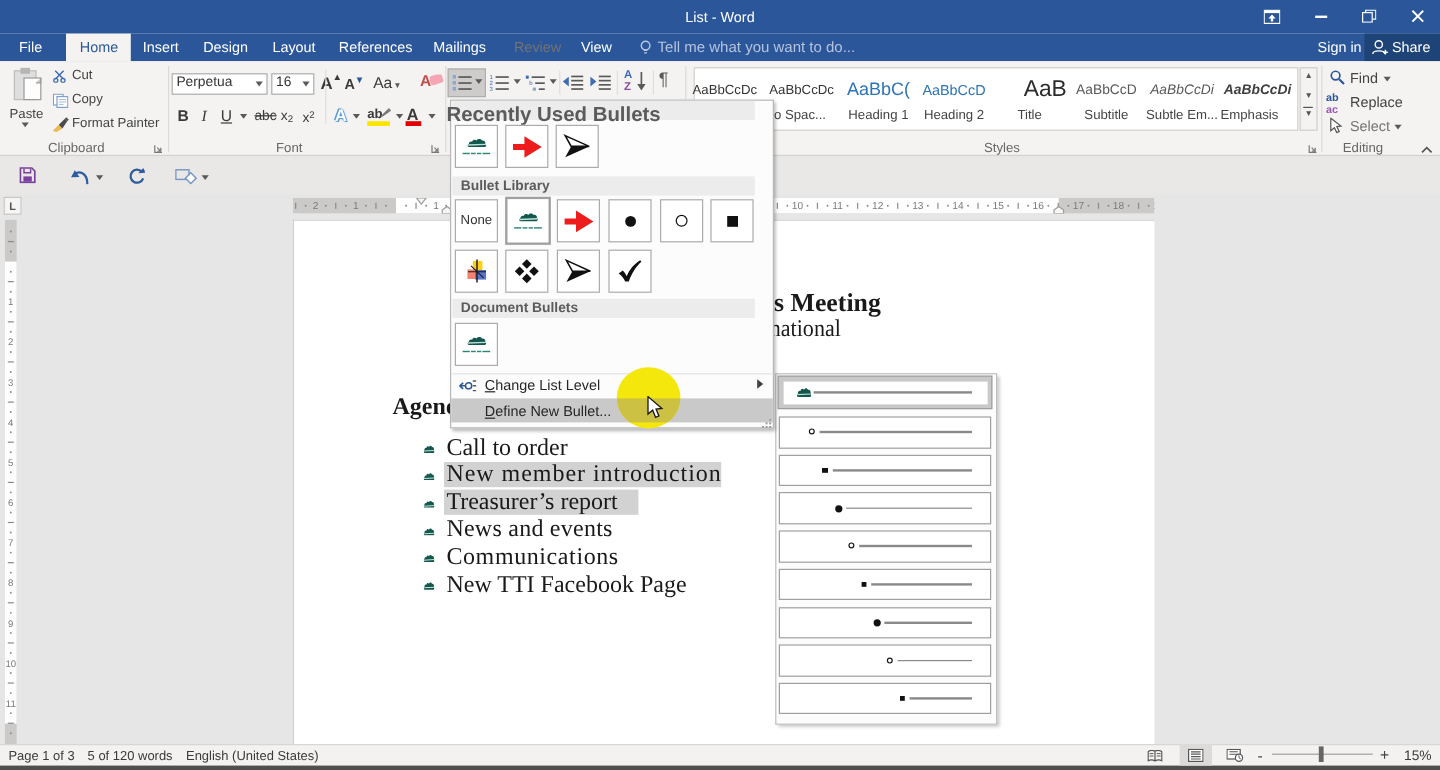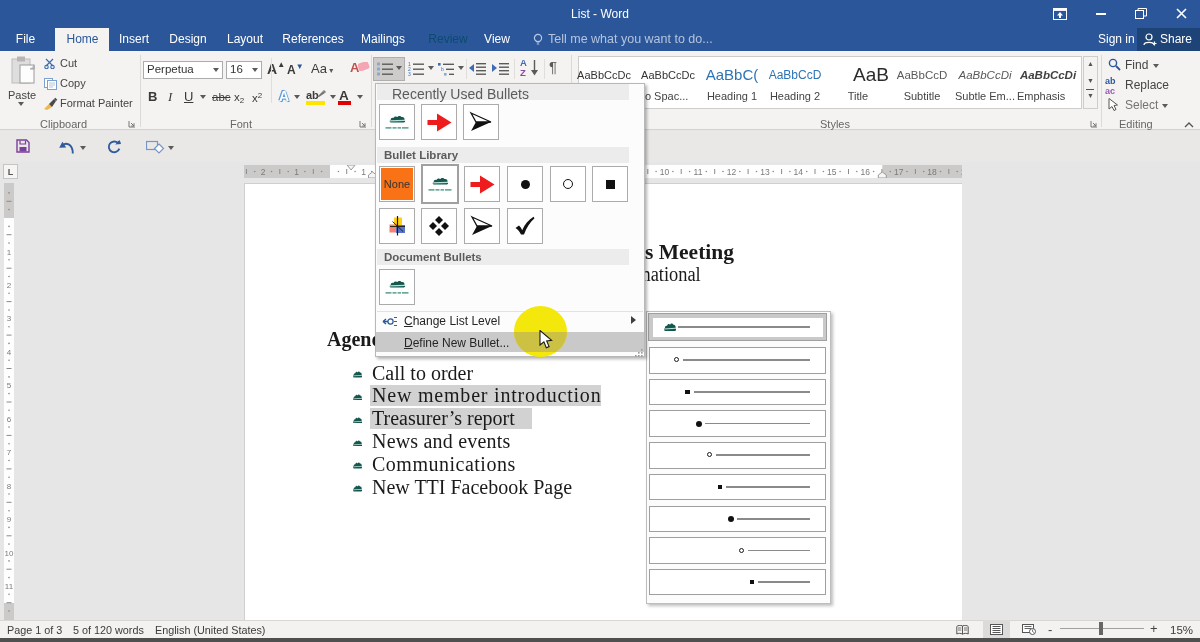--- a/index.html
+++ b/index.html
@@ -26,21 +26,21 @@
 
 <div class="abs" style="left:0;top:28px;width:1200px;height:23px;background:#2b579a"></div>
 <div class="abs" style="left:55px;top:28px;width:54px;height:23px;background:#f4f3f2"></div>
 <div class="abs" style="left:-19.5px;top:32px;width:90px;text-align:center;font-size:12px;color:#fff">File</div>
 <div class="abs" style="left:37.5px;top:32px;width:90px;text-align:center;font-size:12px;color:#2b579a">Home</div>
 <div class="abs" style="left:89px;top:32px;width:90px;text-align:center;font-size:12px;color:#fff">Insert</div>
 <div class="abs" style="left:143px;top:32px;width:90px;text-align:center;font-size:12px;color:#fff">Design</div>
 <div class="abs" style="left:200px;top:32px;width:90px;text-align:center;font-size:12px;color:#fff">Layout</div>
 <div class="abs" style="left:268px;top:32px;width:90px;text-align:center;font-size:12px;color:#fff">References</div>
 <div class="abs" style="left:338px;top:32px;width:90px;text-align:center;font-size:12px;color:#fff">Mailings</div>
-<div class="abs" style="left:399px;top:32px;width:98px;text-align:center;font-size:12px;color:#0c4a6e">Review</div>
+<div class="abs" style="left:399px;top:32px;width:98px;text-align:center;font-size:12px;color:#737373">Review</div>
 <div class="abs" style="left:452px;top:32px;width:90px;text-align:center;font-size:12px;color:#fff">View</div>
 <svg class="abs" style="left:533px;top:33px" width="10" height="14" viewBox="0 0 10 14">
     <circle cx="5" cy="5" r="3.6" fill="none" stroke="#b9c8e2" stroke-width="1.2"></circle>
     <path d="M3.5 9 L6.5 9 M3.8 11 L6.2 11" stroke="#b9c8e2" stroke-width="1.1"></path>
   </svg>
 <div class="abs" style="left:548px;top:32px;font-size:12.5px;color:#b4c3dd">Tell me what you want to do...</div>
 <div class="abs" style="left:1098px;top:32px;font-size:12px;color:#fff">Sign in</div>
 <div class="abs" style="left:1137px;top:28px;width:63px;height:23px;background:#1e4377"></div>
 <svg class="abs" style="left:1142px;top:32px" width="15" height="15" viewBox="0 0 15 15">
     <circle cx="7" cy="5" r="3" fill="none" stroke="#fff" stroke-width="1.2"></circle>
@@ -508,21 +508,21 @@
 <div class="abs" style="left:728.3px;top:515.8px;width:6px;height:6px;background:#111;border-radius:50%"></div>
 <div class="abs" style="left:737.3px;top:517.8px;width:72.7px;height:1.8px;background:#8a8a8a"></div>
 <div class="abs" style="left:649px;top:537.2px;width:177px;height:26.6px;background:#fff;border:1px solid #9f9f9f"></div>
 <div class="abs" style="left:739.1px;top:547.5px;width:5px;height:5px;border:1.2px solid #1a1a1a;border-radius:50%"></div>
 <div class="abs" style="left:748.1px;top:549.5px;width:61.9px;height:1.8px;background:#8a8a8a"></div>
 <div class="abs" style="left:649px;top:568.9px;width:177px;height:26.6px;background:#fff;border:1px solid #9f9f9f"></div>
 <div class="abs" style="left:749.9px;top:579.7px;width:4.5px;height:4.5px;background:#111"></div>
 <div class="abs" style="left:758.4px;top:581.2px;width:51.6px;height:1.8px;background:#8a8a8a"></div>
 <div class="abs" style="left:375px;top:82.5px;width:270px;height:274px;background:#fcfcfc;border:1px solid #b8b8b8;box-shadow:2px 2px 3px rgba(0,0,0,0.3)"></div>
 <div class="abs" style="left:377px;top:84px;width:252px;height:16px;background:#ececec"></div>
-<div class="abs" style="left:392px;top:86px;font-size:14px;font-weight:normal;color:#5b5b5b">Recently Used Bullets</div>
+<div class="abs" style="left:372px;top:86px;font-size:17px;font-weight:bold;color:#5b5b5b">Recently Used Bullets</div>
 <div class="abs" style="left:377px;top:147px;width:252px;height:16px;background:#ececec"></div>
 <div class="abs" style="left:384px;top:149px;font-size:11.5px;font-weight:bold;color:#5b5b5b">Bullet Library</div>
 <div class="abs" style="left:377px;top:249px;width:252px;height:16px;background:#ececec"></div>
 <div class="abs" style="left:384px;top:251px;font-size:11.5px;font-weight:bold;color:#5b5b5b">Document Bullets</div>
 <div class="abs" style="left:379px;top:104px;width:36px;height:36px;border:1px solid #ababab; background:#fff;"></div>
 <div class="abs" style="left:381px;top:106px;width:32px;height:32px;display:flex;align-items:center;justify-content:center;background:#fff">
     <svg width="26" height="24" viewBox="0 0 26 24" style="display:block">
 <defs>
         <clipPath id="cl9">
           <path d="M5.4 22.8 C2.8 22.4 2.6 18.8 5.4 17.8 C5 14.8 8.4 12.8 11 14 C11.8 10.6 16.4 9.8 18.6 12.2 C20 9.2 25.4 9 27.2 12.2 C31 11.4 33.8 14.4 32.8 17.4 C35.2 18.6 34.6 22.2 32 22.8 Z"></path>
@@ -545,21 +545,21 @@
     </svg>
   </div>
 <div class="abs" style="left:463px;top:104px;width:36px;height:36px;border:1px solid #ababab; background:#fff;"></div>
 <div class="abs" style="left:465px;top:106px;width:32px;height:32px;display:flex;align-items:center;justify-content:center;background:#fff">
     <svg width="24" height="22" viewBox="0 0 24 22">
       <path d="M2 2 L22 11 L7 11 Z" fill="#fff" stroke="#111" stroke-width="1.3"></path>
       <path d="M2 20 L22 11 L7 11 Z" fill="#111"></path>
     </svg>
   </div>
 <div class="abs" style="left:379px;top:166px;width:36px;height:36px;border:1px solid #ababab; background:#fff;"></div>
-<div class="abs" style="left:381px;top:168px;width:32px;height:32px;display:flex;align-items:center;justify-content:center;background:#f97316">
+<div class="abs" style="left:381px;top:168px;width:32px;height:32px;display:flex;align-items:center;justify-content:center;background:#ffffff">
     <span style="font-size:11px;color:#333">None</span>
   </div>
 <div class="abs" style="left:421px;top:164px;width:38px;height:40px;border:2px solid #a0a0a0; background:#d8d8d8;"></div>
 <div class="abs" style="left:423px;top:166px;width:34px;height:36px;display:flex;align-items:center;justify-content:center;background:#fff">
     <svg width="26" height="24" viewBox="0 0 26 24" style="display:block">
 <defs>
         <clipPath id="cl9">
           <path d="M5.4 22.8 C2.8 22.4 2.6 18.8 5.4 17.8 C5 14.8 8.4 12.8 11 14 C11.8 10.6 16.4 9.8 18.6 12.2 C20 9.2 25.4 9 27.2 12.2 C31 11.4 33.8 14.4 32.8 17.4 C35.2 18.6 34.6 22.2 32 22.8 Z"></path>
         </clipPath>
       </defs>

